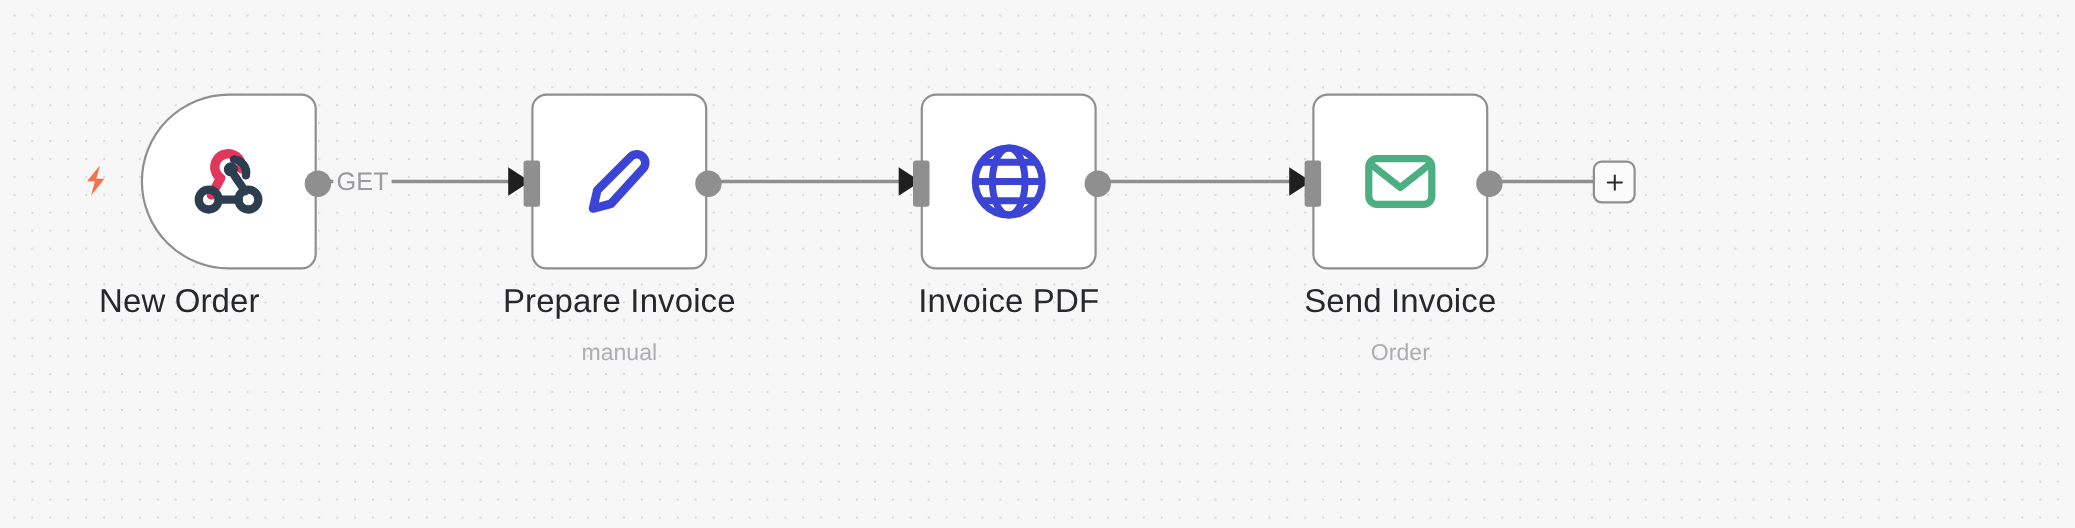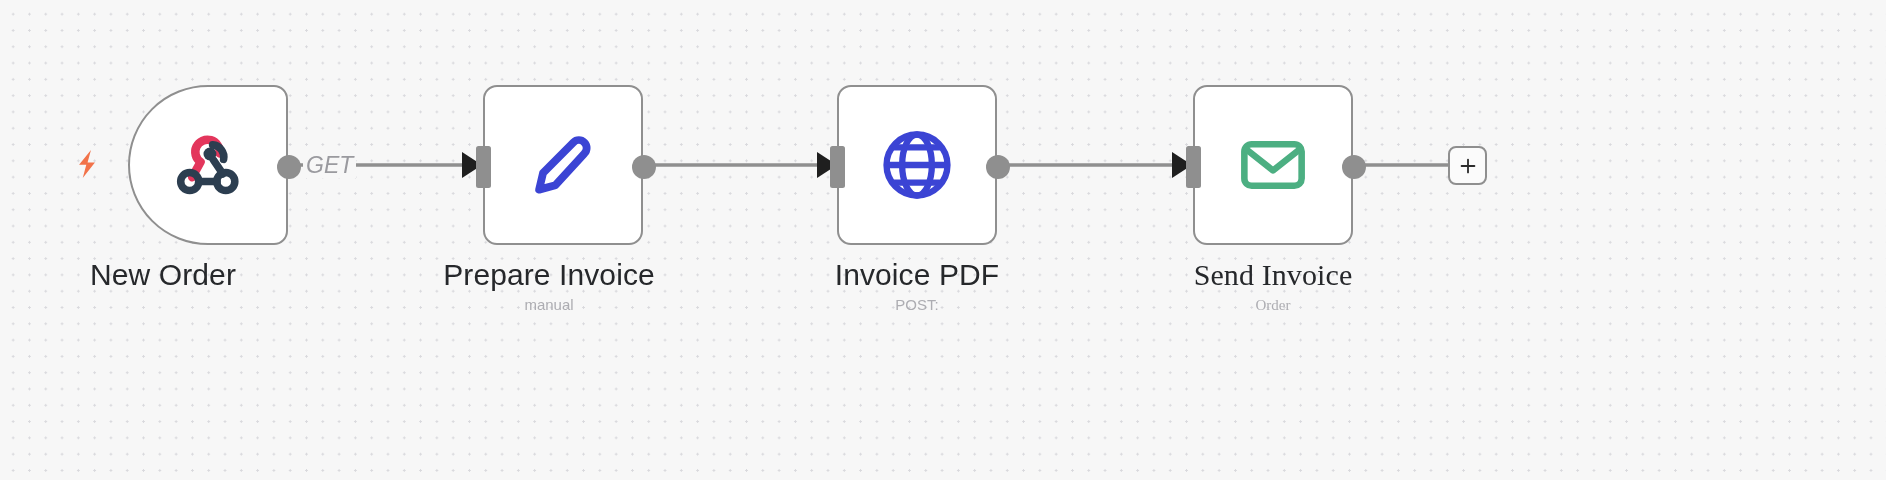--- a/index.html
+++ b/index.html
@@ -75,22 +75,22 @@
     pointer-events: none;
   }
   .caption .title {
     font-size: 30px;
     line-height: 34px;
     color: #26282b;
     letter-spacing: 0.1px;
     white-space: nowrap;
   }
   .caption .subtitle {
-    margin-top: 1px;
-    font-size: 15px;
+    margin-top: 17px;
+    font-size: 21px;
     line-height: 24px;
     color: #adadb2;
     white-space: nowrap;
   }
 
   
   .out-dot {
     position: absolute;
     width: 24px;
     height: 24px;
@@ -107,21 +107,20 @@
 
   
   .edge-label {
     position: absolute;
     font-size: 23px;
     line-height: 26px;
     color: #9a9a9f;
     background: #f7f7f7;
     padding: 0 3px;
     white-space: nowrap;
-    font-style: italic;
   }
 
   
   .add-btn {
     position: absolute;
     left: 1448px;
     top: 146px;
     width: 39px;
     height: 39px;
     box-sizing: border-box;
@@ -184,54 +183,53 @@
 
   <div class="node" style="left:483px; top:85px;">
     <div class="in-bar" style="left:-9px; top:59px;"></div>
     <div class="node-icon">
       <svg viewBox="0 0 64 64" width="78" height="78" fill="none" stroke="#3b44d4" stroke-width="6.4" stroke-linecap="round" stroke-linejoin="round">
         <path d="M49.5 13.5 a6.4 6.4 0 0 0 -9.0 0 L15.6 38.6 L12.4 52.2 L25.8 48.6 L49.5 22.6 a6.4 6.4 0 0 0 0 -9.1 z"></path>
       </svg>
     </div>
     <div class="out-dot" style="left:147px; top:68px;"></div>
   </div>
-  <div class="caption" style="left:384px; top:258px;">
+  <div class="caption" style="left:398px; top:258px;">
     <div class="title">Prepare Invoice</div>
     <div class="subtitle">manual</div>
   </div>
 
   <div class="node" style="left:837px; top:85px;">
     <div class="in-bar" style="left:-9px; top:59px;"></div>
     <div class="node-icon">
       <svg viewBox="0 0 64 64" width="78" height="78" fill="none" stroke="#3b44d4" stroke-width="5.2">
         <circle cx="32" cy="32" r="25"></circle>
         <ellipse cx="32" cy="32" rx="12.2" ry="25"></ellipse>
         <line x1="7" y1="32" x2="57" y2="32"></line>
         <path d="M12.3 17.6 H51.7"></path>
         <path d="M12.3 46.4 H51.7"></path>
       </svg>
     </div>
     <div class="out-dot" style="left:147px; top:68px;"></div>
   </div>
   <div class="caption" style="left:752px; top:258px;">
     <div class="title">Invoice PDF</div>
-    <div class="subtitle">POST:</div>
   </div>
 
   <div class="node" style="left:1193px; top:85px;">
     <div class="in-bar" style="left:-9px; top:59px;"></div>
     <div class="node-icon">
       <svg viewBox="0 0 64 64" width="78" height="78" fill="none" stroke="#4caf82" stroke-width="5.4" stroke-linecap="round" stroke-linejoin="round">
         <rect x="8.5" y="15" width="47" height="34" rx="6"></rect>
         <path d="M10.5 19.5 L32 36.5 L53.5 19.5"></path>
       </svg>
     </div>
     <div class="out-dot" style="left:147px; top:68px;"></div>
   </div>
-  <div class="caption" style="left:1108px; top:258px;font-family:Liberation Serif, serif;">
+  <div class="caption" style="left:1108px; top:258px;">
     <div class="title">Send Invoice</div>
     <div class="subtitle">Order</div>
   </div>
 
   <div class="edge-label" style="left:303px; top:152px;">GET</div>
 
   <div class="add-btn">
     <svg viewBox="0 0 24 24" width="22" height="22" stroke="#2b2b2b" stroke-width="2" stroke-linecap="round">
       <line x1="12" y1="5" x2="12" y2="19"></line>
       <line x1="5" y1="12" x2="19" y2="12"></line>

